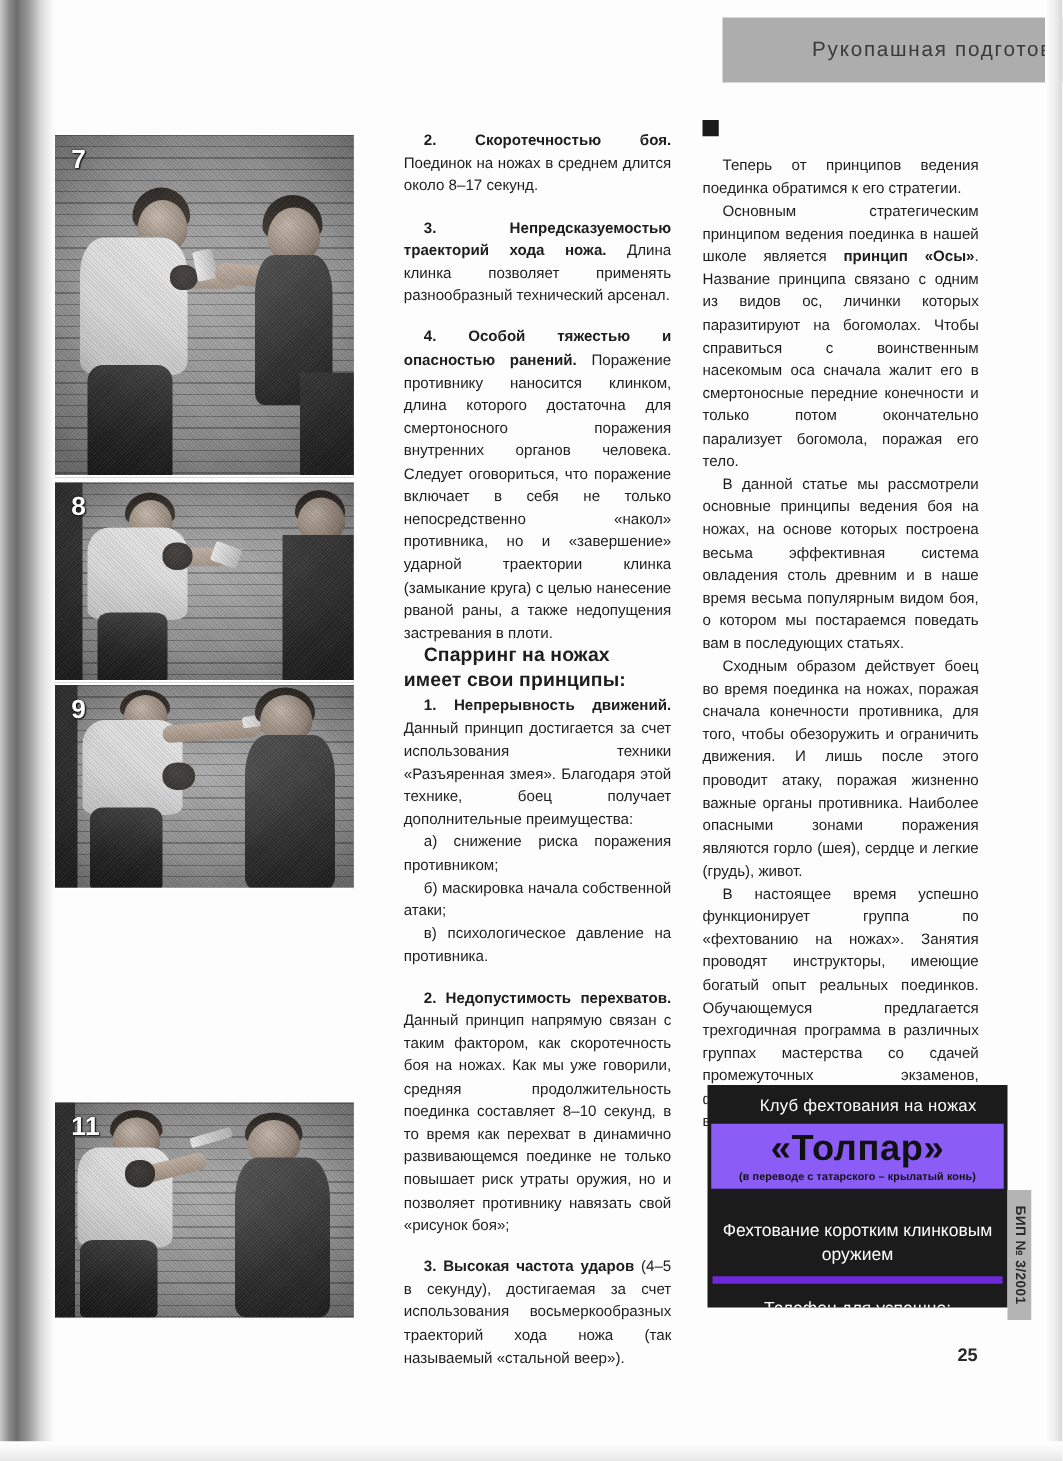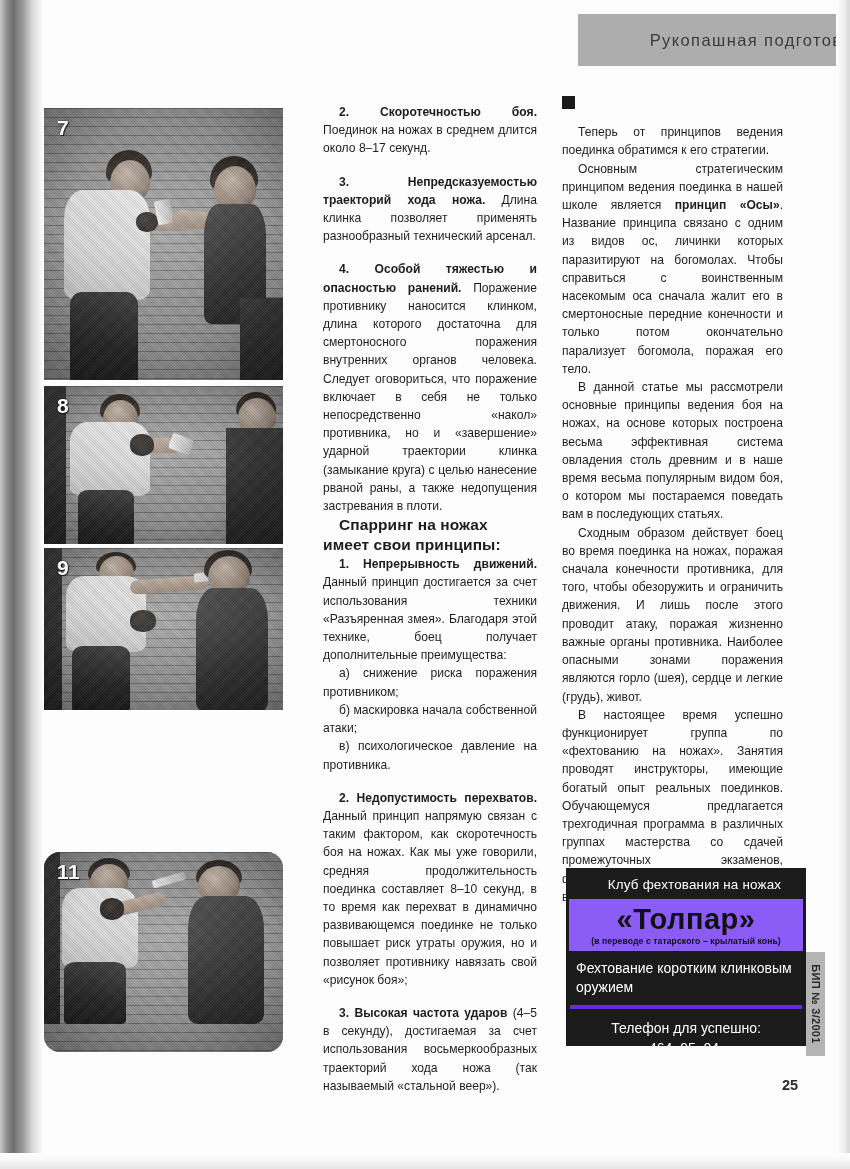--- a/index.html
+++ b/index.html
@@ -236,25 +236,25 @@
     line-height: 32px;
   }
   .ad-sub {
     text-align: center;
     font-weight: bold;
     font-size: 8.6px;
     letter-spacing: 0.1px;
     margin-top: 1px;
   }
   .ad-line2 {
-    text-align: left;
+    text-align: center;
     font-size: 14px;
     line-height: 19px;
-    padding: 8px 6px 8px 6px;
-    border-bottom: 4px solid #6d28d9;
+    padding: 24px 6px 8px 6px;
+    border-bottom: 6px solid #6d28d9;
     margin: 0 4px;
   }
   .ad-line3 {
     text-align: center;
     font-size: 14px;
     line-height: 20px;
     padding: 9px 6px 6px 6px;
   }
 
   
@@ -272,21 +272,21 @@
     white-space: nowrap;
     font-size: 11px;
     font-weight: bold;
     color: #2b2b2b;
     letter-spacing: 0.3px;
   }
 
   
   #page-number {
     position: absolute;
-    left: 782px; top: 1077px;
+    left: 766px; top: 1077px;
     font-size: 14.5px;
     font-weight: bold;
     color: #2a2a2a;
   }
 </style>
 </head>
 <body>
 
 <div id="page">
 
@@ -351,21 +351,21 @@
       <div class="fig hair" style="left:160px; top:2px; width:48px; height:30px;"></div>
       <div class="fig head" style="left:164px; top:8px; width:42px; height:38px;"></div>
       <div class="fig tank" style="left:152px; top:40px; width:72px; height:124px;"></div>
       <div class="vignette"></div>
       <div class="grain"></div>
     </div>
     <div class="photo-num">9</div>
   </div>
 
 
-  <div class="photo" style="top:852px; height:200px; border-bottom:none;border-radius:16px;">
+  <div class="photo" style="top:882px; height:172px; border-bottom:none;">
     <div class="photo-inner">
       <div class="wall"></div>
       <div class="fig dark-mass" style="left:0px; top:0px; width:16px; height:172px;"></div>
       <div class="fig hair" style="left:44px; top:6px; width:42px; height:24px;"></div>
       <div class="fig head" style="left:46px; top:12px; width:38px; height:34px;"></div>
       <div class="fig shirt" style="left:18px; top:36px; width:76px; height:80px;"></div>
       <div class="fig trousers" style="left:20px; top:110px; width:62px; height:62px;"></div>
       <div class="fig arm" style="left:62px; top:46px; width:60px; height:14px; transform:rotate(-14deg);"></div>
       <div class="fig hand" style="left:56px; top:46px; width:24px; height:22px;"></div>
       <div class="fig blade" style="left:108px; top:24px; width:34px; height:8px; transform:rotate(-16deg);"></div>

